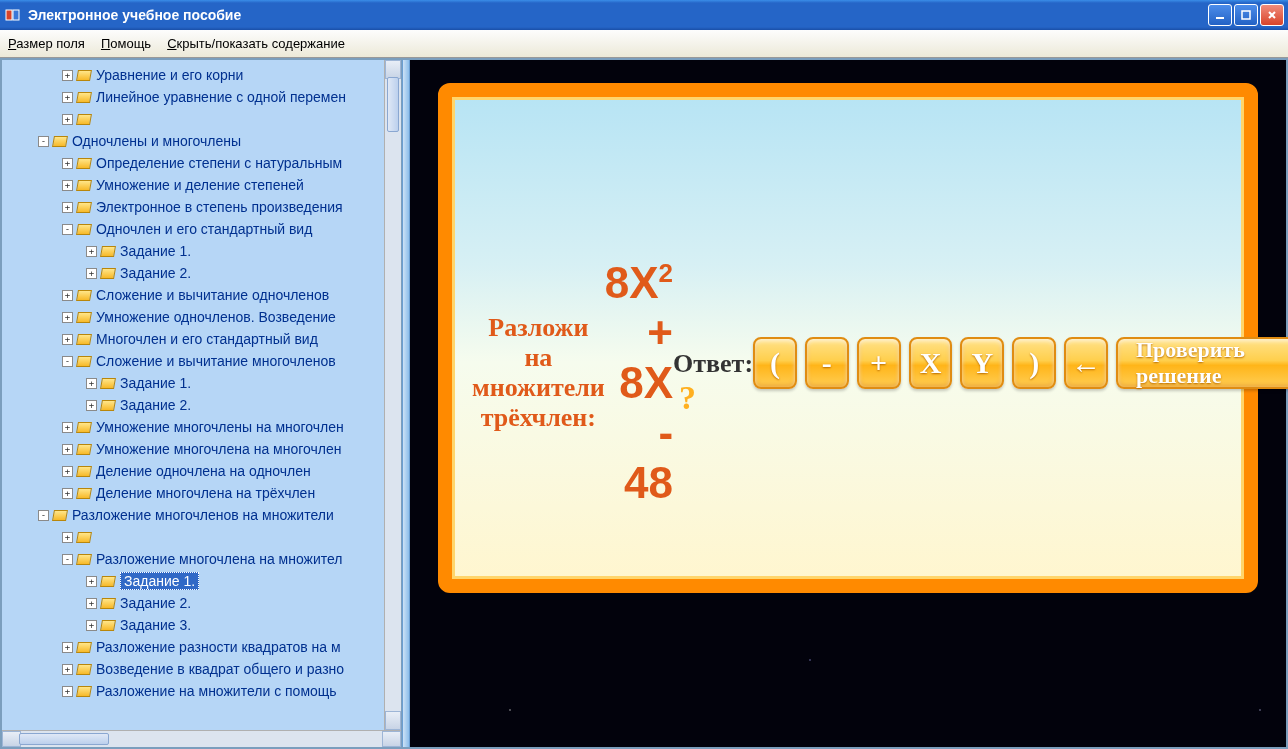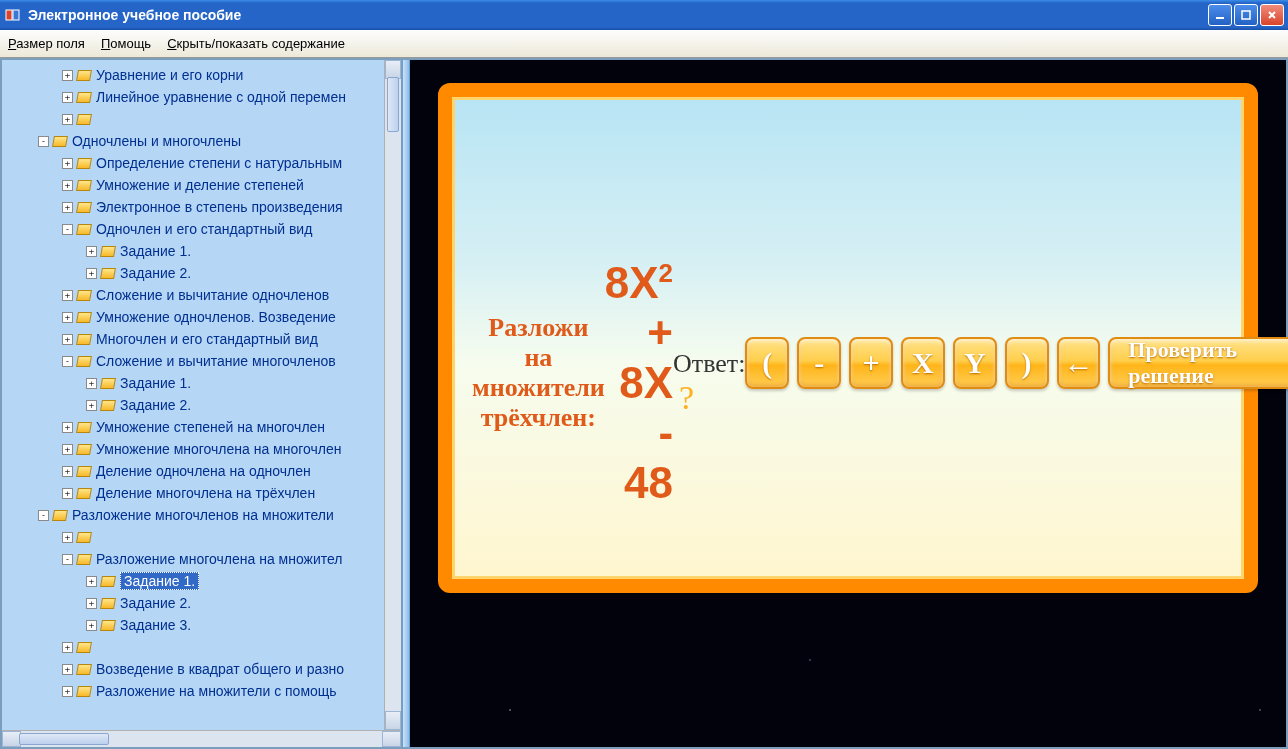--- a/index.html
+++ b/index.html
@@ -48,21 +48,21 @@
   radial-gradient(1px 1px at 700px 200px, #fff, transparent),
   radial-gradient(1px 1px at 400px 600px, #aaf, transparent),
   radial-gradient(1px 1px at 820px 90px, #fff, transparent),
   radial-gradient(1px 1px at 100px 650px, #fff, transparent),
   radial-gradient(1px 1px at 850px 650px, #ccf, transparent),
   #02020c;}
 .card { position: relative; margin: 9px auto; width: 820px; height: 510px; border: 14px solid #ff8a00; border-radius: 12px; background: linear-gradient(to bottom, #b7e4f4 0%, #d7f0f4 35%, #f6fcee 55%, #fff6cf 100%); box-shadow: inset 0 0 0 3px #ffd56b; padding: 30px 20px 20px; display:flex; flex-direction:row; align-items:center;}
 .prompt { color: #e05a1a; font-family: "Comic Sans MS", cursive; font-weight: bold; font-size: 26px; margin-top: 60px; text-align:center;}
 .formula { color: #e05a1a; font-family: Liberation Sans, sans-serif; font-weight: bold; font-size: 44px; margin-top: 80px; text-align:right;}
 .formula sup { font-size: 26px; vertical-align: super;}
-.answer { margin-top: 80px; font-family: "Comic Sans MS", cursive; font-weight:normal; font-size: 26px;}
+.answer { margin-top: 80px; font-family: "Comic Sans MS", cursive; font-weight:bold; font-size: 26px;}
 .answer .lbl { color: #333; }
 .answer .q { color: #ffb020; font-size:34px; margin-left:6px;}
 .keyrow { display:flex; gap:8px; margin-top:40px; align-items:center;}
 .keyrow2 { display:flex; gap:8px; margin-top:12px;}
 .key { width:52px; height:52px; border-radius:8px; background: linear-gradient(to bottom, #ffe28a 0%, #ffcf4c 45%, #ffb519 55%, #ffce55 100%); border:2px solid #e08c12; box-shadow: inset 0 2px 4px rgba(255,255,255,.7), inset 0 -2px 4px rgba(200,100,0,.4), 0 2px 3px rgba(0,0,0,.2); display:flex; align-items:center; justify-content:center; font-family: "Comic Sans MS", cursive; font-weight:bold; font-size:30px; color:#fff; text-shadow: 0 1px 2px #b86b00; cursor:pointer;}
 .key.small{font-size:12px;}
 .checkbtn { height:52px; padding: 0 18px; border-radius:8px; background: linear-gradient(to bottom, #ffe28a 0%, #ffcf4c 45%, #ffb519 55%, #ffce55 100%); border:2px solid #e08c12; box-shadow: inset 0 2px 4px rgba(255,255,255,.7), inset 0 -2px 4px rgba(200,100,0,.4), 0 2px 3px rgba(0,0,0,.2); display:flex; align-items:center; justify-content:center; font-family: "Comic Sans MS", cursive; font-weight:bold; font-size:22px; color:#fff; text-shadow: 0 1px 2px #b86b00; cursor:pointer;}
 .treewrap{display:flex;flex:1;overflow:hidden;}
 </style>
 </head>
@@ -180,21 +180,21 @@
             <span class="tree-label">Задание 1.</span>
           </div>
           <div class="tree-row" style="padding-left: 84px;">
             <span class="exp">+</span>
             <span class="bookicon"></span>
             <span class="tree-label">Задание 2.</span>
           </div>
           <div class="tree-row" style="padding-left: 60px;">
             <span class="exp">+</span>
             <span class="bookicon"></span>
-            <span class="tree-label">Умножение степеней на многочлен</span>
+            <span class="tree-label">Умножение многочлены на многочлен</span>
           </div>
           <div class="tree-row" style="padding-left: 60px;">
             <span class="exp">+</span>
             <span class="bookicon"></span>
             <span class="tree-label">Умножение многочлена на многочлен</span>
           </div>
           <div class="tree-row" style="padding-left: 60px;">
             <span class="exp">+</span>
             <span class="bookicon"></span>
             <span class="tree-label">Деление одночлена на одночлен</span>
@@ -229,20 +229,21 @@
             <span class="tree-label">Задание 2.</span>
           </div>
           <div class="tree-row" style="padding-left: 84px;">
             <span class="exp">+</span>
             <span class="bookicon"></span>
             <span class="tree-label">Задание 3.</span>
           </div>
           <div class="tree-row" style="padding-left: 60px;">
             <span class="exp">+</span>
             <span class="bookicon"></span>
+            <span class="tree-label">Разложение разности квадратов на м</span>
           </div>
           <div class="tree-row" style="padding-left: 60px;">
             <span class="exp">+</span>
             <span class="bookicon"></span>
             <span class="tree-label">Возведение в квадрат общего и разно</span>
           </div>
           <div class="tree-row" style="padding-left: 60px;">
             <span class="exp">+</span>
             <span class="bookicon"></span>
             <span class="tree-label">Разложение на множители с помощь</span>

